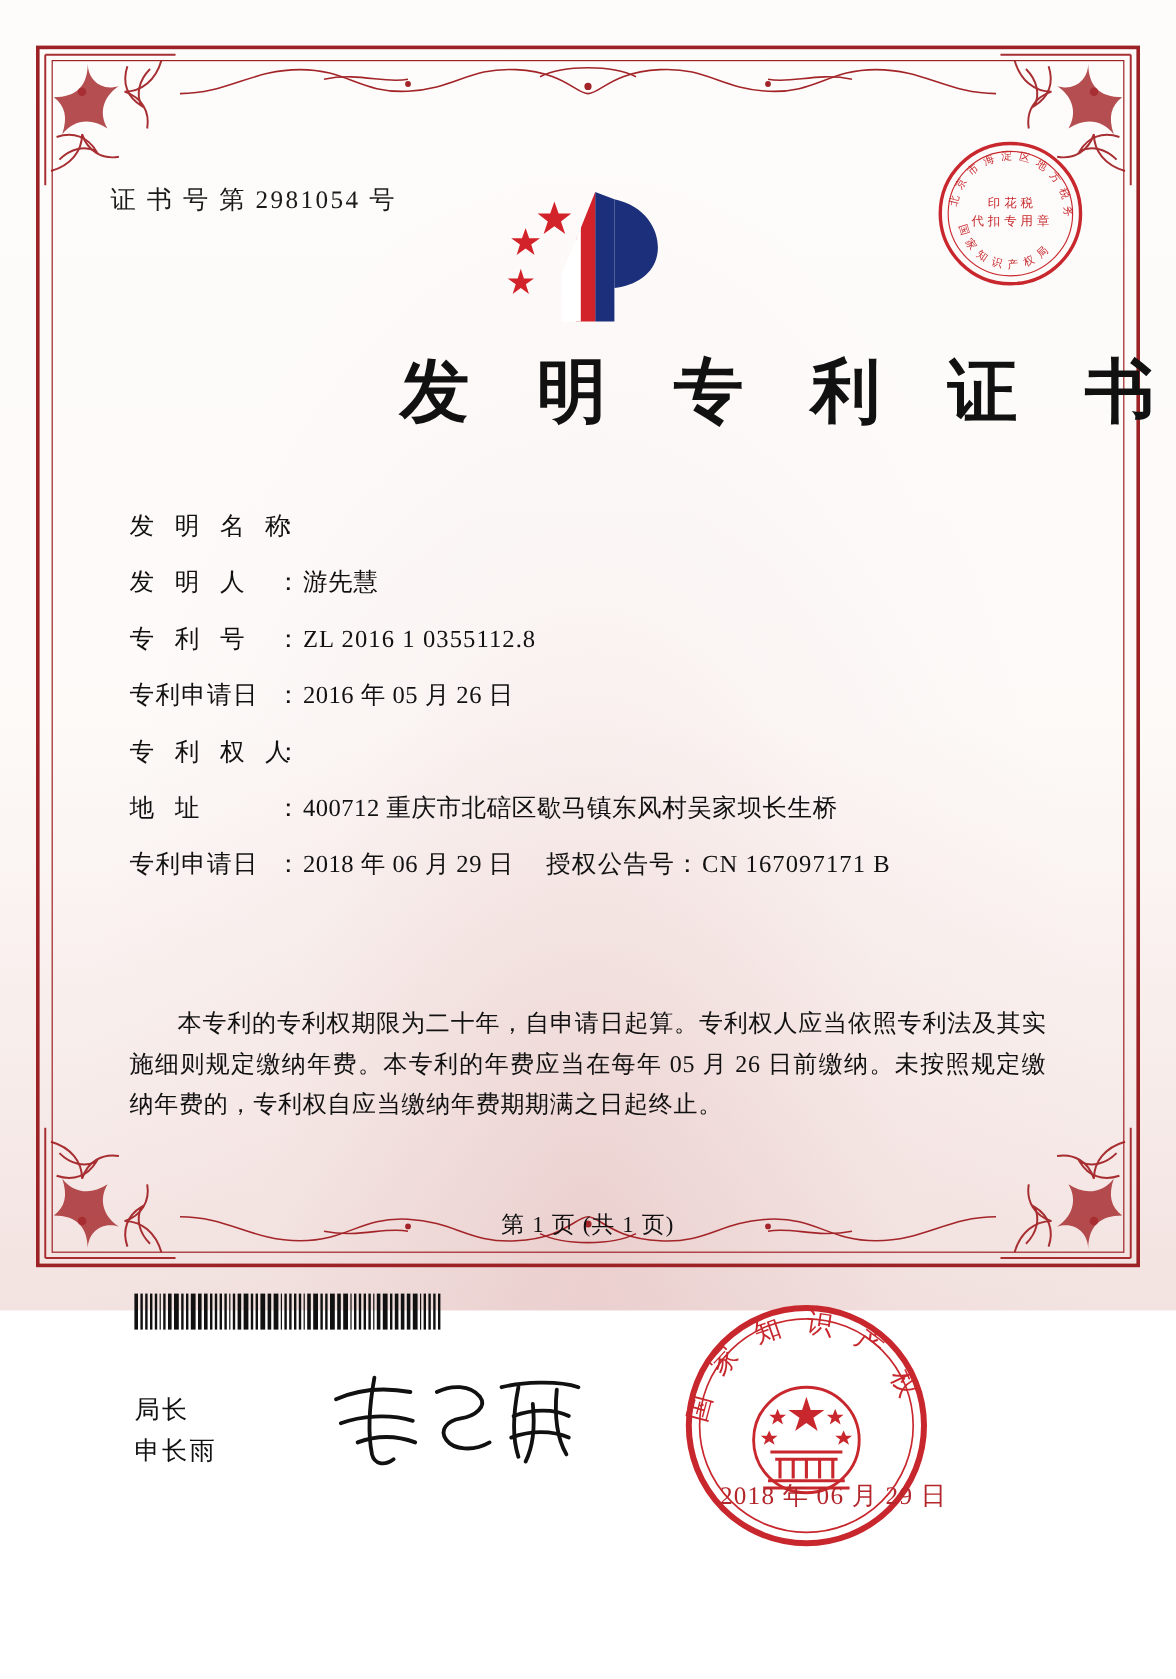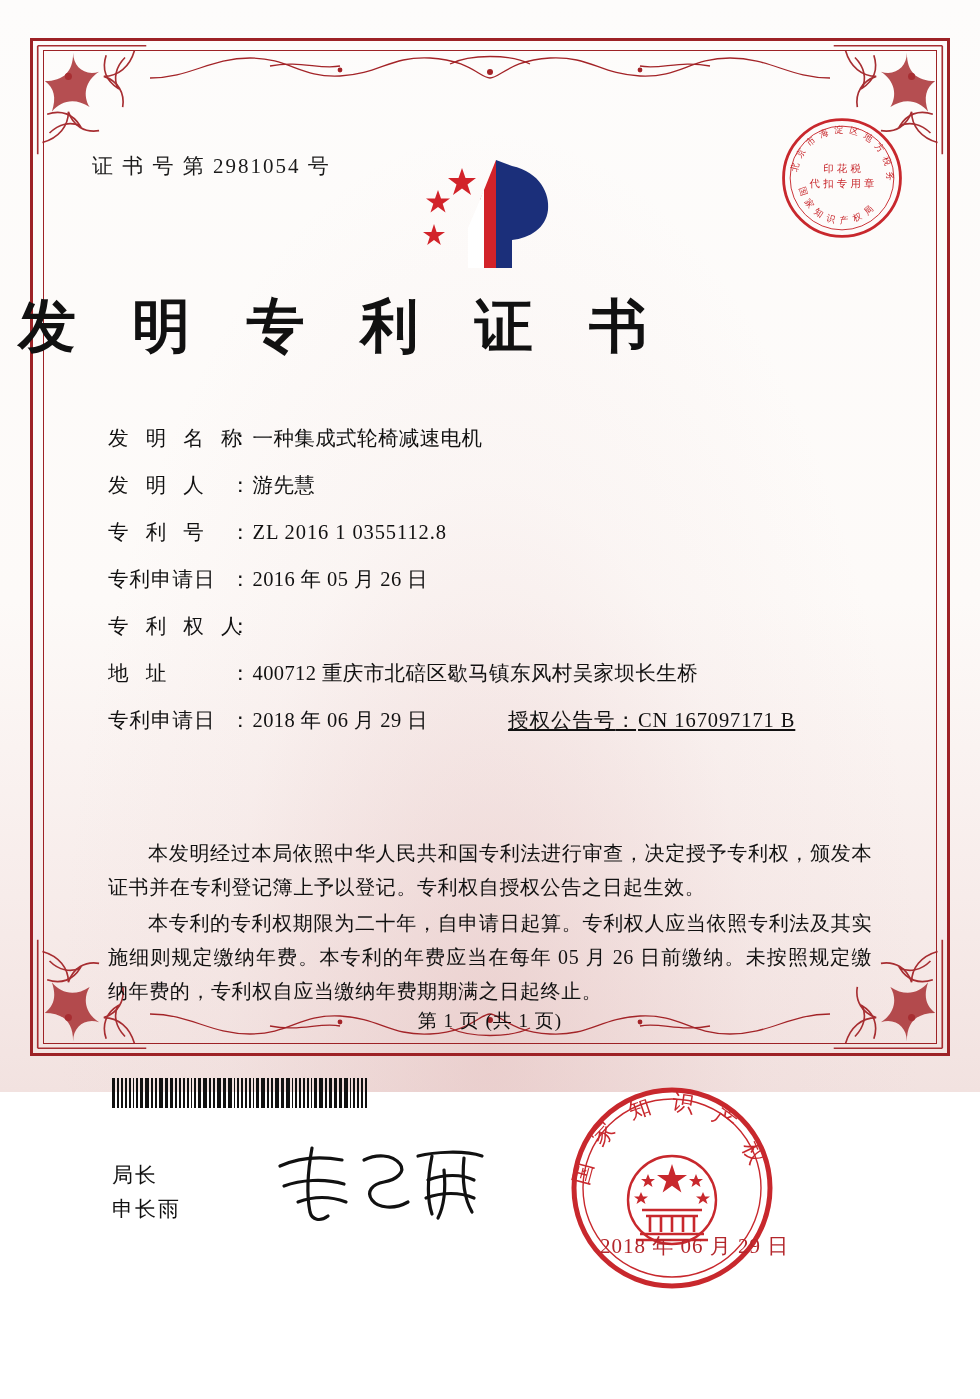--- a/index.html
+++ b/index.html
@@ -79,21 +79,21 @@
   .stamp-top {
     position: absolute;
     right: 72px; top: 112px;
     width: 132px; height: 132px;
   }
   .stamp-top svg { width:100%; height:100%; display:block; }
 
   .title {
     position: absolute;
     left: 0; right: 0; top: 288px;
-    text-align: left;
+    text-align: right;
     font-size: 58px;
     font-weight: bold;
     letter-spacing: 18px;
     text-indent: 18px;
     color: #111;
     font-family: "DejaVu Serif", "Liberation Serif", serif;
   }
 
   
   .fields {
@@ -114,21 +114,21 @@
     width: 122px;
     display: inline-block;
     letter-spacing: 6px;
   }
   .field-label.tight { letter-spacing: 1px; }
   .field-colon { margin-right: 2px; }
   .field-value { letter-spacing: 0.4px; }
   .field-value.mono-ish { letter-spacing: 0.9px; }
 
   .row-double { display:flex; align-items:baseline; margin-bottom: 19px; font-size:20.5px; color:#111; }
-  .row-double .part2 { margin-left: 80px; display:flex; align-items:baseline;text-decoration:underline; }
+  .row-double .part2 { margin-left: 27px; display:flex; align-items:baseline; }
   .row-double .lab2 { letter-spacing: 1px; }
 
   
   .paras {
     position: absolute;
     left: 108px; right: 108px;
     top: 836px;
     font-size: 20px;
     line-height: 34px;
     color: #111;
@@ -305,21 +305,20 @@
       <text x="70" y="80" text-anchor="middle" font-size="11" fill="#c8282d" font-family="DejaVu Serif, serif">代 扣 专 用 章</text>
     </svg>
   </div>
 
   <div class="title">发 明 专 利 证 书</div>
 
   <div class="fields">
     <div class="field-row">
       <span class="field-label">发 明 名 称</span>
       <span class="field-colon">：</span>
-      <span class="field-value">一种集成式轮椅减速电机</span>
     </div>
     <div class="field-row">
       <span class="field-label">发  明  人</span>
       <span class="field-colon">：</span>
       <span class="field-value">游先慧</span>
     </div>
     <div class="field-row">
       <span class="field-label">专  利  号</span>
       <span class="field-colon">：</span>
       <span class="field-value mono-ish">ZL 2016 1 0355112.8</span>
@@ -345,21 +344,20 @@
       <span class="field-value">2018 年 06 月 29 日</span>
       <span class="part2">
         <span class="lab2">授权公告号</span>
         <span class="field-colon">：</span>
         <span class="field-value mono-ish">CN 167097171 B</span>
       </span>
     </div>
   </div>
 
   <div class="paras">
-    <p>本发明经过本局依照中华人民共和国专利法进行审查，决定授予专利权，颁发本证书并在专利登记簿上予以登记。专利权自授权公告之日起生效。</p>
     <p>本专利的专利权期限为二十年，自申请日起算。专利权人应当依照专利法及其实施细则规定缴纳年费。本专利的年费应当在每年 05 月 26 日前缴纳。未按照规定缴纳年费的，专利权自应当缴纳年费期期满之日起终止。</p>
   </div>
 
   <div class="barcode">
       <i style="width:3.4px"></i>
       <i style="width:1.4px"></i>
       <i style="width:2.4px"></i>
       <i style="width:1.4px"></i>
       <i style="width:2.4px"></i>
       <i style="width:1.4px"></i>

